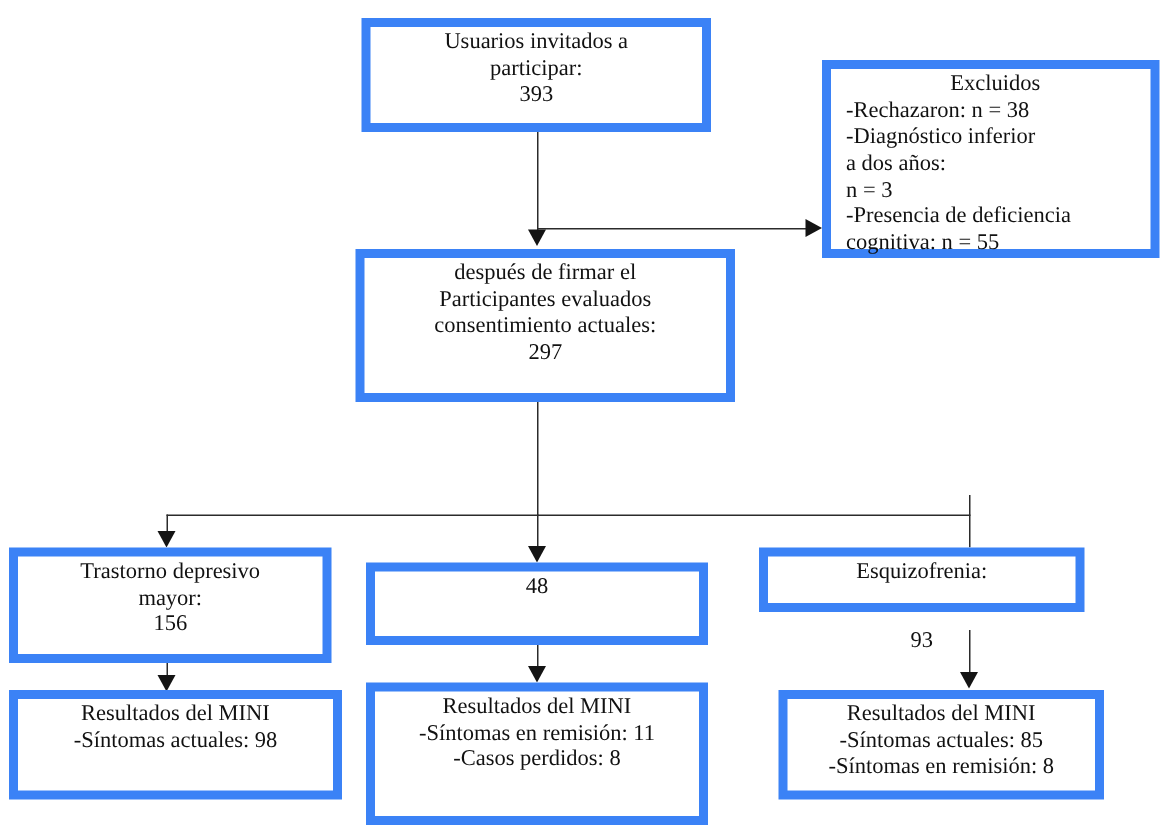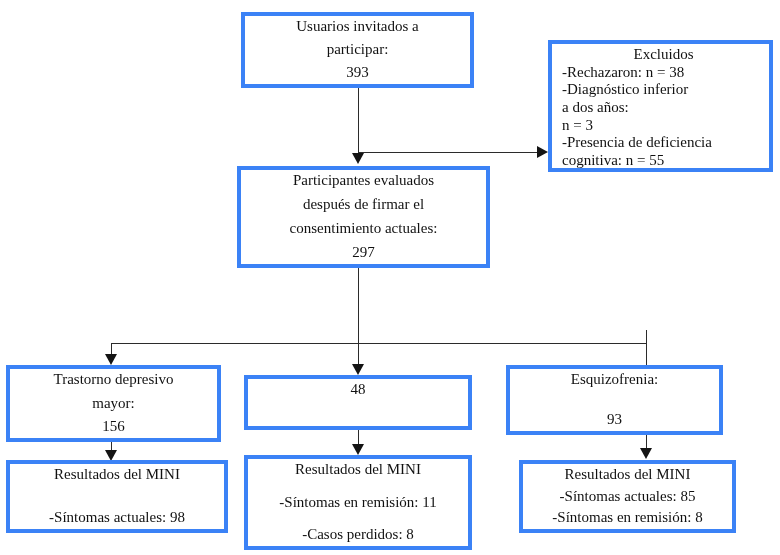--- a/index.html
+++ b/index.html
@@ -12,26 +12,26 @@
     width: 780px;
     height: 555px;
     background: #ffffff;
     font-family: "Liberation Serif", "DejaVu Serif", serif;
     color: #111111;
     overflow: hidden;
   }
   .node {
     position: absolute;
     box-sizing: border-box;
-    border: 4px solid #3b82f6;
+    border: 6px solid #3b82f6;
     background: #ffffff;
     display: flex;
     flex-direction: column;
     align-items: center;
-    justify-content: space-between;
+    justify-content: flex-start;
     text-align: center;
     line-height: 1.18;
     font-size: 15px;
     padding: 2px 4px;
   }
   .node .line {
     display: block;
     white-space: nowrap;
   }
   .node.left-align {
@@ -121,37 +121,37 @@
     <span class="hdr">Excluidos</span>
     <span class="line">-Rechazaron: n = 38</span>
     <span class="line">-Diagnóstico inferior</span>
     <span class="line"> a dos años:</span>
     <span class="line">n = 3</span>
     <span class="line">-Presencia de deficiencia</span>
     <span class="line">cognitiva: n = 55</span>
   </div>
 
   <div class="node" style="left:237px; top:166px; width:253px; height:102px;">
+    <span class="line">después de firmar el</span>
     <span class="line">Participantes evaluados</span>
-    <span class="line">después de firmar el</span>
     <span class="line">consentimiento actuales:</span>
     <span class="line">297</span>
   </div>
 
   <div class="node" style="left:6px; top:365px; width:215px; height:77px;">
     <span class="line">Trastorno depresivo</span>
     <span class="line">mayor:</span>
     <span class="line">156</span>
   </div>
 
   <div class="node" style="left:244px; top:375px; width:228px; height:55px;">
     <span class="line">48</span>
   </div>
 
-  <div class="node" style="left:506px; top:365px; width:217px; height:70px;">
+  <div class="node" style="left:506px; top:365px; width:217px; height:43px;gap:28px;">
     <span class="line">Esquizofrenia:</span>
     <span class="line">93</span>
   </div>
 
   <div class="node" style="left:6px; top:460px; width:222px; height:73px;">
     <span class="hdr"><span>Resultados del </span><span class="smallcaps">MINI</span></span>
     <span class="line">-Síntomas actuales:  98</span>
   </div>
 
   <div class="node" style="left:244px; top:455px; width:228px; height:95px;">

